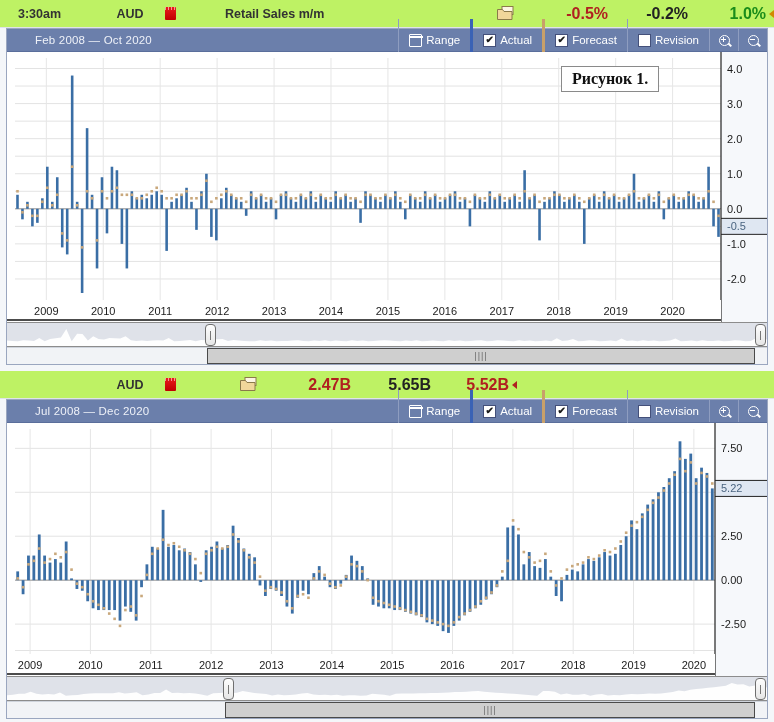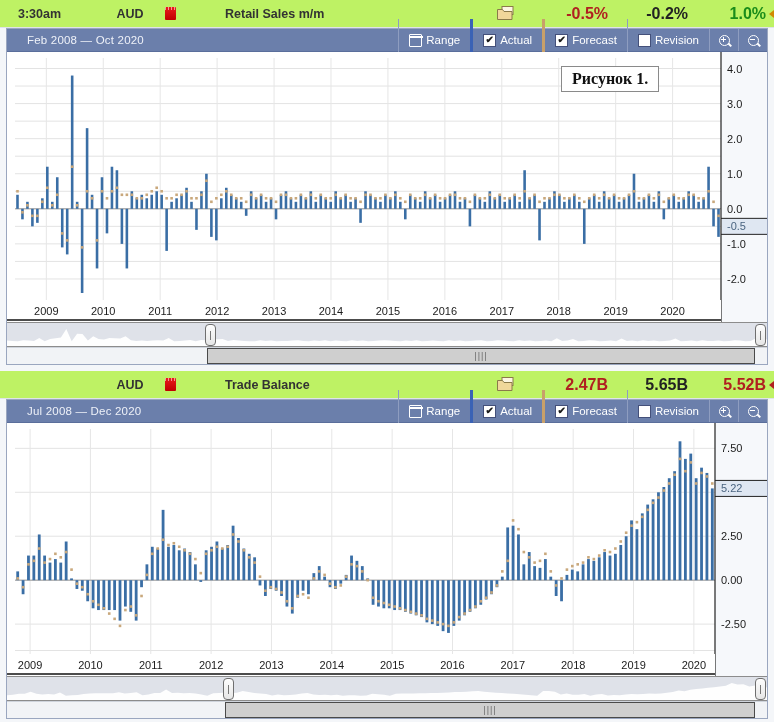--- a/index.html
+++ b/index.html
@@ -55,21 +55,21 @@
     border:1px solid #9aa6bf;
     background:#fff;
     box-sizing:border-box;
   }
   .toolbar{
     height:22px;background:#6b7fab;
     display:flex;align-items:center;
     color:#fff;font-size:11.5px;
     border-bottom:1px solid #5a6e9b;
   }
-  .tb-range-label{flex:1;padding-left:20px;letter-spacing:.2px;color:#eef1f8;}
+  .tb-range-label{flex:1;padding-left:28px;letter-spacing:.2px;color:#eef1f8;}
   .tb-btn{
     display:flex;align-items:center;gap:4px;
     height:22px;padding:10px 10px;
     border-left:1px solid #8e9dc0;
     color:#fff;cursor:pointer;white-space:nowrap;
   }
   .tb-btn.accent{border-left:3px solid #3a62b5;}
   .tb-btn.accent2{border-left:3px solid #c8a06a;}
   .cal-ico{width:11px;height:11px;border:1.5px solid #fff;border-radius:1px;position:relative;display:inline-block;}
   .cal-ico:before{content:"";position:absolute;left:-1.5px;right:-1.5px;top:1px;height:2px;background:#fff;}
@@ -547,21 +547,20 @@
 <div class="sep"></div>
 
 <div class="panel">
 
   <div class="event-row">
     <div class="ev-time"></div>
     <div class="ev-cur">AUD</div>
     <div class="ev-impact">
       <span class="impact-flag"></span>
     </div>
-    <div class="ev-title">Trade Balance</div>
     <div class="ev-icon">
       <span class="folder-ico">
         <svg width="17" height="15" viewBox="0 0 17 15">
           <rect x="5" y="0.5" width="11" height="8" fill="#fdf6e3" stroke="#8a7a4a"></rect>
           <path d="M0.5 3.5 h5 l1.5 2 h8 v8 h-14.5 z" fill="#f0d79a" stroke="#8a7a4a"></path>
         </svg>
       </span>
     </div>
     <div class="ev-val red">2.47B</div>
     <div class="ev-val black">5.65B</div>

